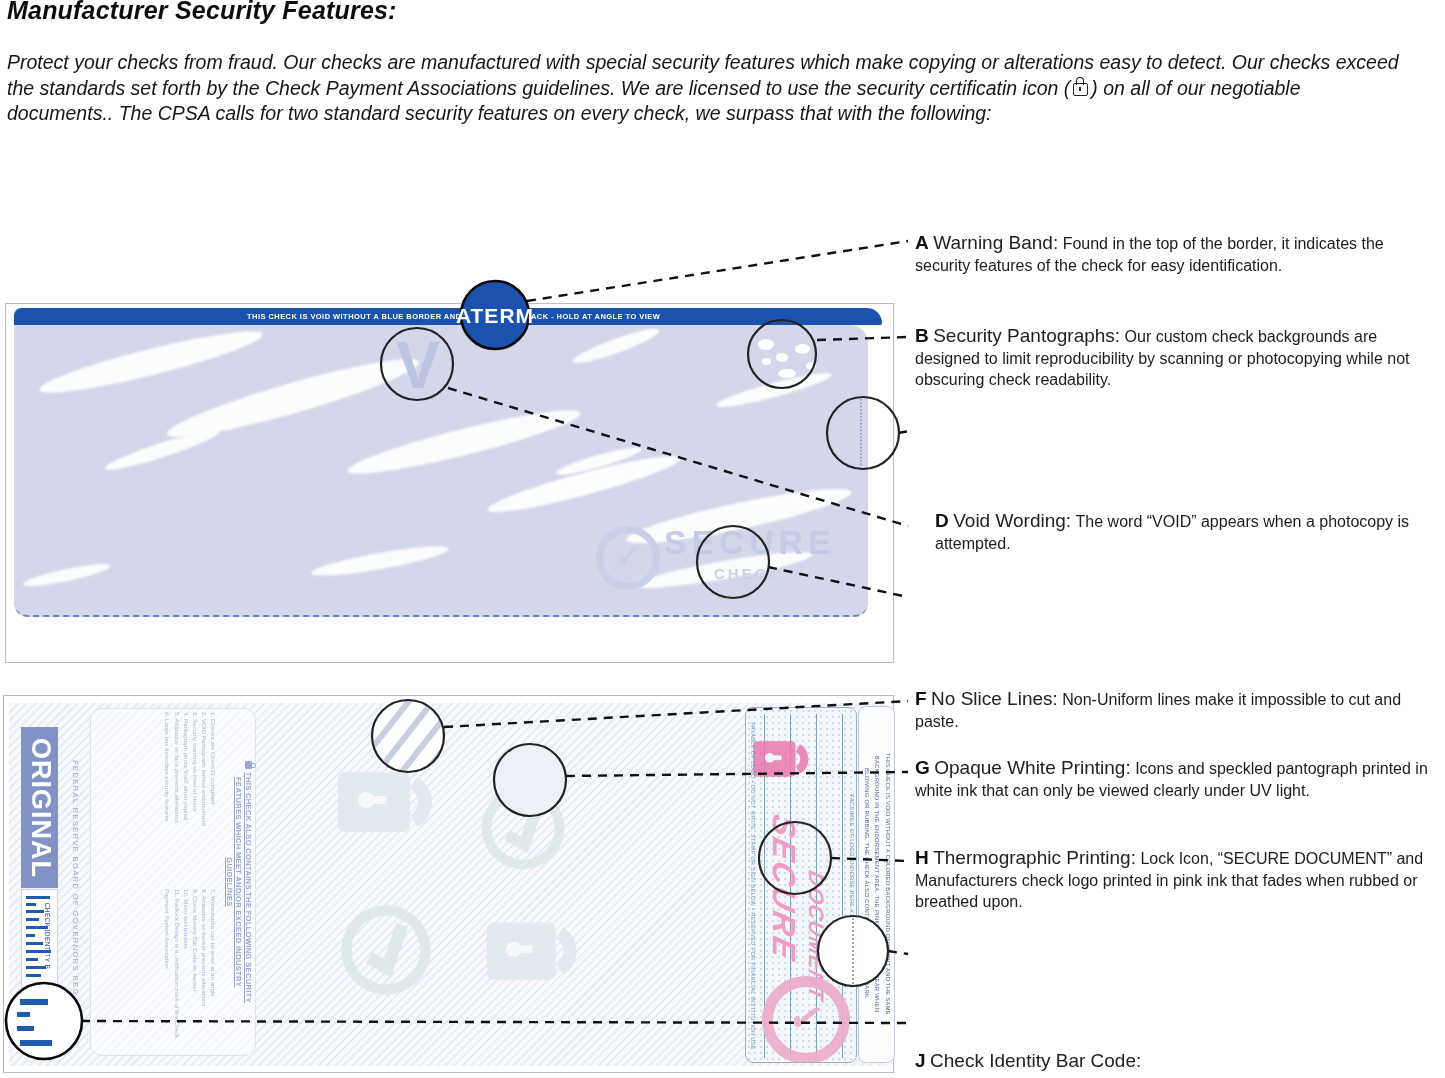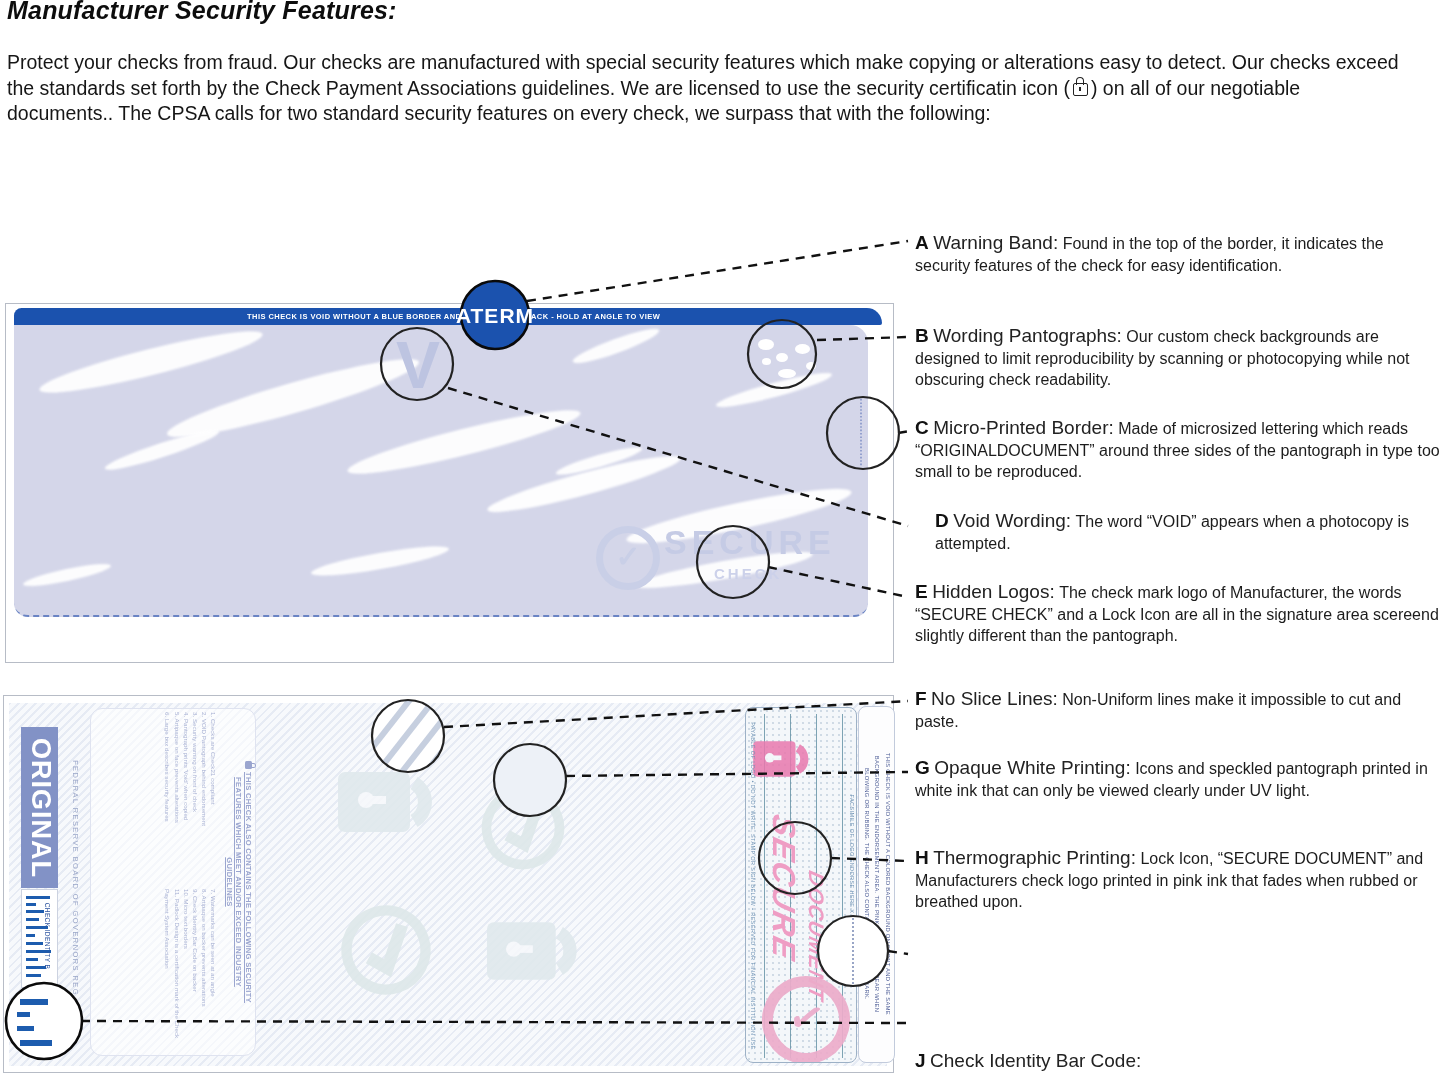--- a/index.html
+++ b/index.html
@@ -1,21 +1,21 @@
 <!DOCTYPE html>
 <html style="--band_blue: #1b52ae; --body_lavender: #d4d6e9; --thermo_pink: #ef9dc4; --original_blue: #8292c6; --barcode_blue: #1d5cae;"><head>
 <meta charset="utf-8">
 <style>
   html,body{margin:0;padding:0;background:#fff;}
   body{width:1445px;height:1078px;overflow:hidden;font-family:"Liberation Sans",sans-serif;}
   #page{position:relative;width:1445px;height:1078px;background:#fff;}
 
   
   #title{position:absolute;left:7px;top:-4px;font-size:25px;font-weight:bold;font-style:italic;color:#0d0d0d;letter-spacing:.2px;margin:0;}
-  #intro{position:absolute;left:7px;top:50px;width:1404px;font-size:19.5px;line-height:25.5px;color:#161616;margin:0;}
+  #intro{position:absolute;left:7px;top:50px;width:1404px;font-size:19.5px;line-height:25.5px;color:#161616;margin:0;font-style:italic;}
   .lock-ico{display:inline-block;position:relative;width:13px;height:11px;border:1.6px solid #222;border-radius:2px;margin:0 3px;vertical-align:-1px;}
   .lock-ico::before{content:"";position:absolute;left:2px;top:-7px;width:6px;height:7px;border:1.6px solid #222;border-bottom:none;border-radius:5px 5px 0 0;}
   .lock-ico::after{content:"";position:absolute;left:5px;top:3px;width:2px;height:4px;background:#222;}
 
   
   .callout{position:absolute;left:915px;width:527px;margin:0;line-height:21.5px;color:#1c1c1c;}
   .cl-letter{font-weight:bold;font-size:19px;color:#111;}
   .cl-title{font-size:19px;color:#222;}
   .cl-desc{font-size:16px;}
 
@@ -242,22 +242,20 @@
       <circle cx="417" cy="364" r="36"></circle>
       <circle cx="782" cy="354" r="34"></circle>
       <circle cx="863" cy="433" r="36"></circle>
       <circle cx="733" cy="562" r="36"></circle>
       <circle cx="795" cy="858" r="36"></circle>
       <circle cx="408" cy="736" r="36"></circle>
     </g>
   </svg>
 
   <p class="callout" style="top:232px;"><span class="cl-letter">A</span> <span class="cl-title">Warning Band:</span> <span class="cl-desc">Found in the top of the border, it indicates the security features of the check for easy identification.</span></p>
-  <p class="callout" style="top:325px;"><span class="cl-letter">B</span> <span class="cl-title">Wording Pantographs:</span> <span class="cl-desc">Our custom check backgrounds are designed to limit reproducibility by scanning or photocopying while not obscuring check readability.</span></p>
-  <p class="callout" style="top:417px;"><span class="cl-letter">C</span> <span class="cl-title">Micro-Printed Border:</span> <span class="cl-desc">Made of microsized lettering which reads “ORIGINALDOCUMENT” around three sides of the pantograph in type too small to be reproduced.</span></p>
+  <p class="callout" style="top:325px;"><span class="cl-letter">B</span> <span class="cl-title">Security Pantographs:</span> <span class="cl-desc">Our custom check backgrounds are designed to limit reproducibility by scanning or photocopying while not obscuring check readability.</span></p>
   <p class="callout" style="top:510px;margin-left:20px;"><span class="cl-letter">D</span> <span class="cl-title">Void Wording:</span> <span class="cl-desc">The word “VOID” appears when a photocopy is attempted.</span></p>
-  <p class="callout" style="top:581px;"><span class="cl-letter">E</span> <span class="cl-title">Hidden Logos:</span> <span class="cl-desc">The check mark logo of Manufacturer, the words “SECURE CHECK” and a Lock Icon are all in the signature area scereend slightly different than the pantograph.</span></p>
   <p class="callout" style="top:688px;"><span class="cl-letter">F</span> <span class="cl-title">No Slice Lines:</span> <span class="cl-desc">Non-Uniform lines make it impossible to cut and paste.</span></p>
   <p class="callout" style="top:757px;"><span class="cl-letter">G</span> <span class="cl-title">Opaque White Printing:</span> <span class="cl-desc">Icons and speckled pantograph printed in white ink that can only be viewed clearly under UV light.</span></p>
   <p class="callout" style="top:847px;"><span class="cl-letter">H</span> <span class="cl-title">Thermographic Printing:</span> <span class="cl-desc">Lock Icon, “SECURE DOCUMENT” and Manufacturers check logo printed in pink ink that fades when rubbed or breathed upon.</span></p>
   <p class="callout" style="top:1010px;margin-top:40px;"><span class="cl-letter">J</span> <span class="cl-title">Check Identity Bar Code:</span> <span class="cl-desc"></span></p>
 
 </div>
 
 </body></html>

